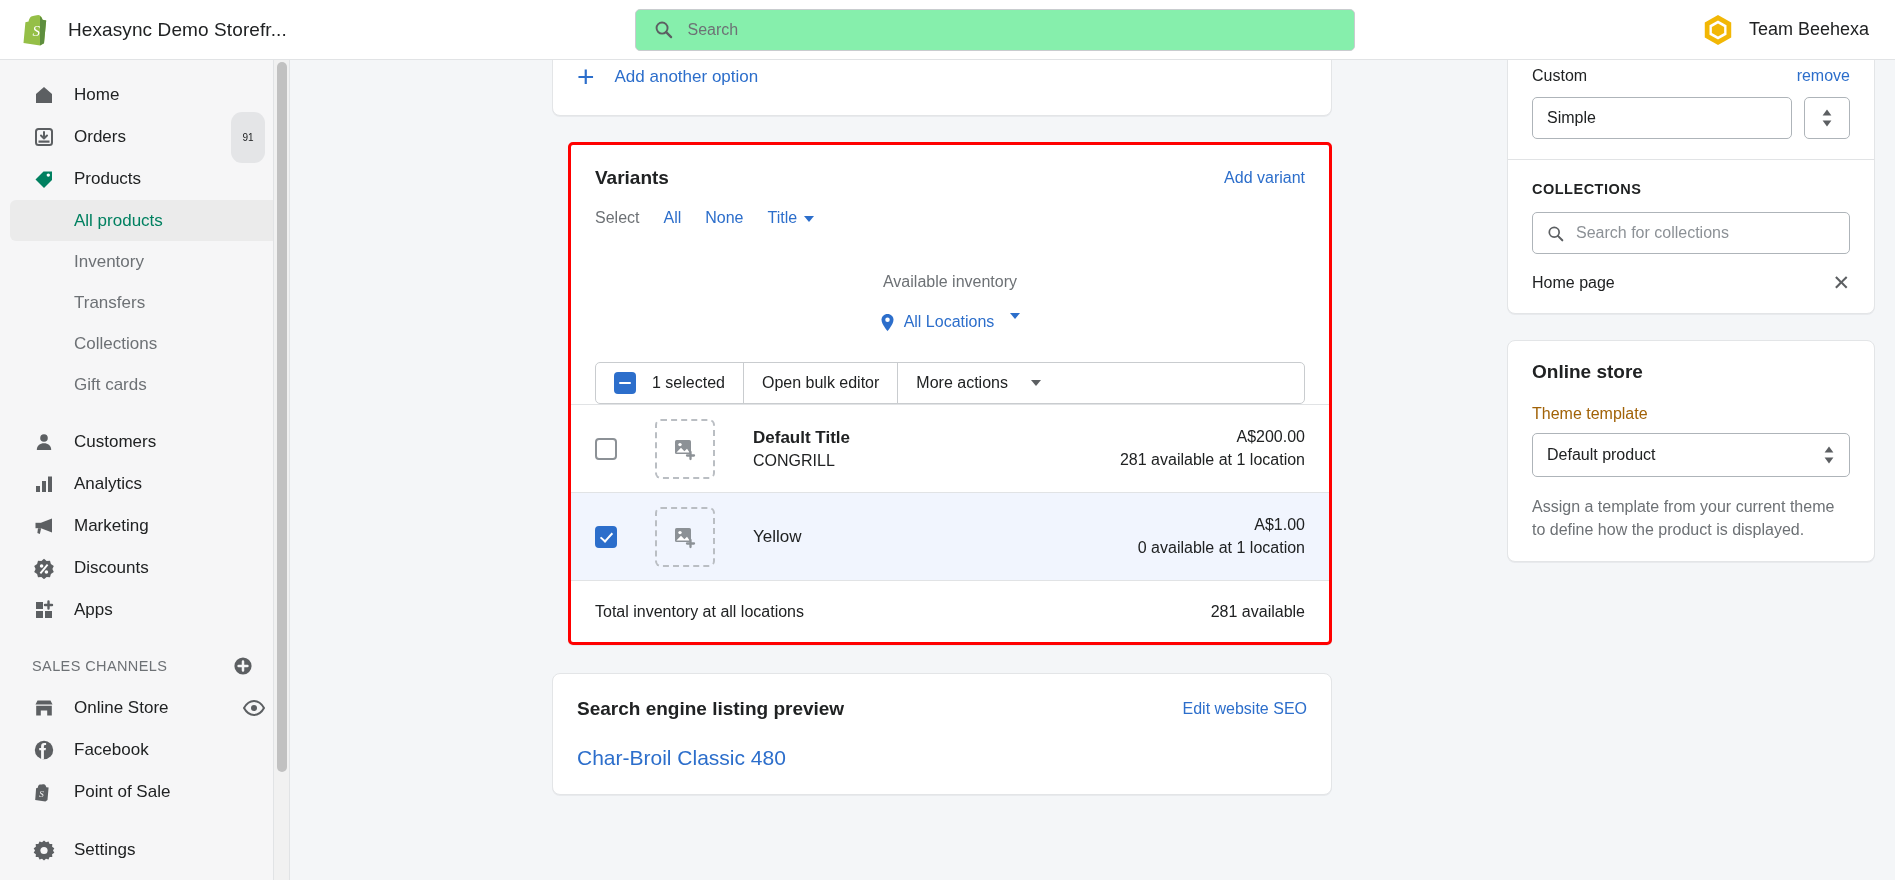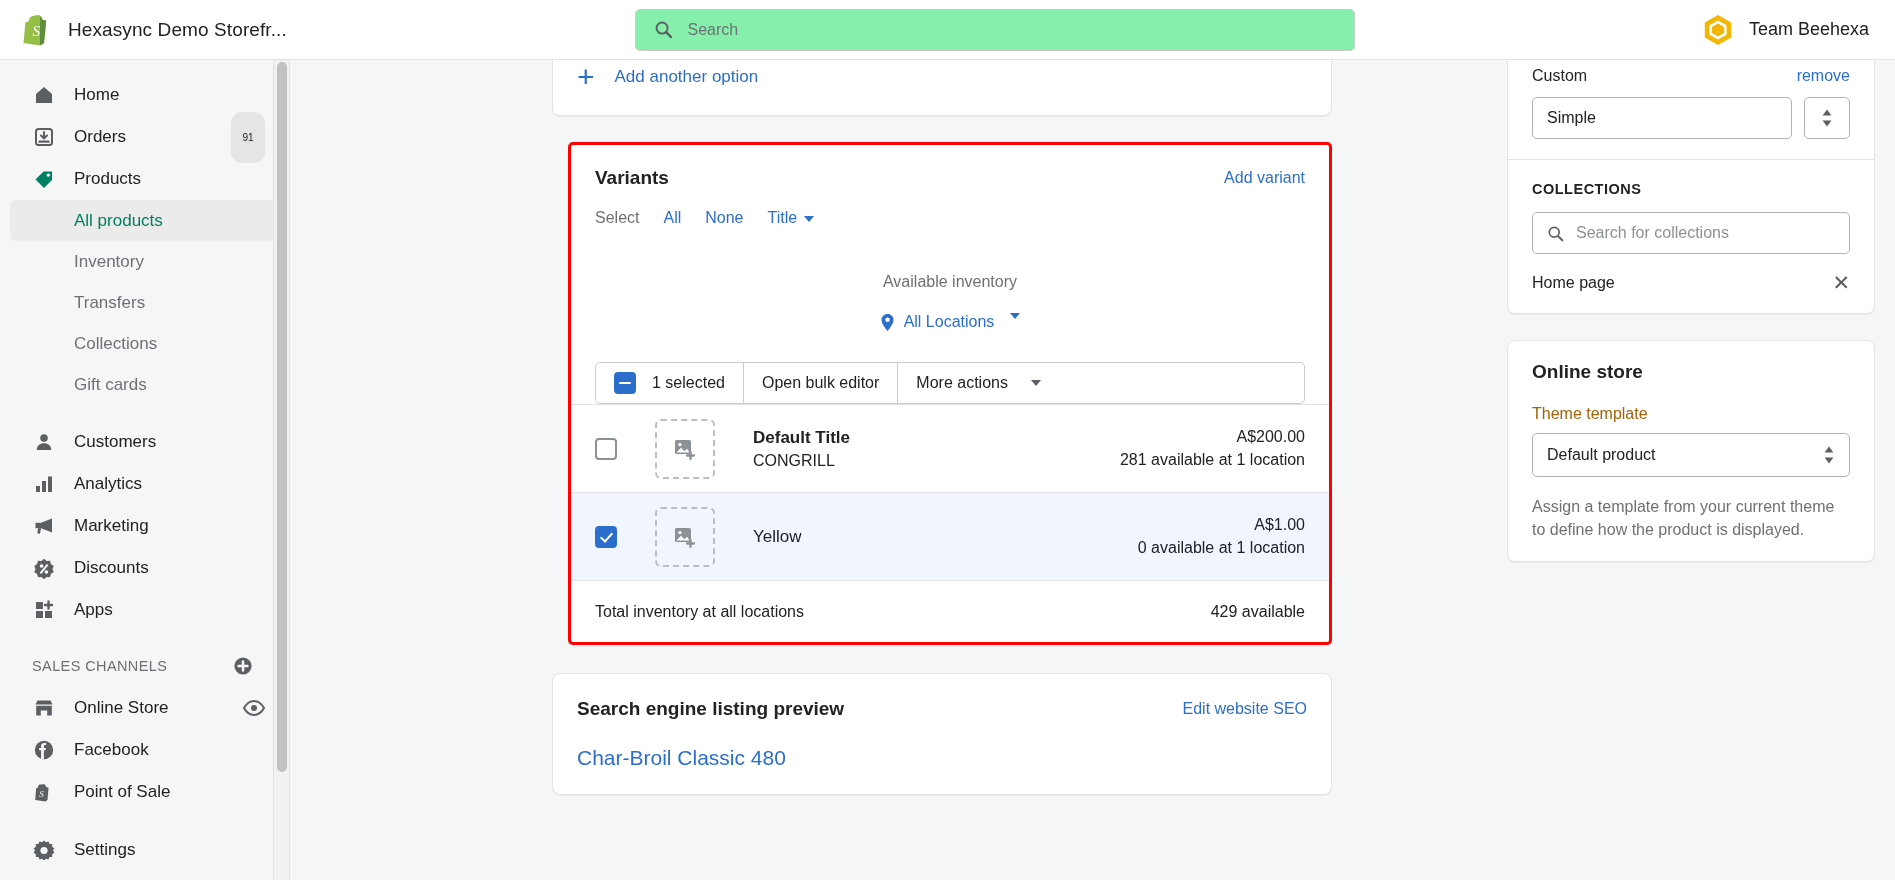--- a/index.html
+++ b/index.html
@@ -452,21 +452,21 @@
                 <span class="vtitle" style="display:block;font-weight:400">Yellow</span>
               </span>
               <span class="vright">
                 <span class="vprice" style="display:block">A$1.00</span>
                 <span class="vstock" style="display:block">0 available at 1 location</span>
               </span>
             </div>
 
             <div class="totalrow">
               <span class="total-l">Total inventory at all locations</span>
-              <span class="total-r">429 available</span>
+              <span class="total-r">281 available</span>
             </div>
           </div>
         </div>
 
         <div class="card seo-card">
           <div class="seo-head">
             <span class="seo-title">Search engine listing preview</span>
             <span class="seo-edit">Edit website SEO</span>
           </div>
           <div class="seo-link">Char-Broil Classic 480</div>

